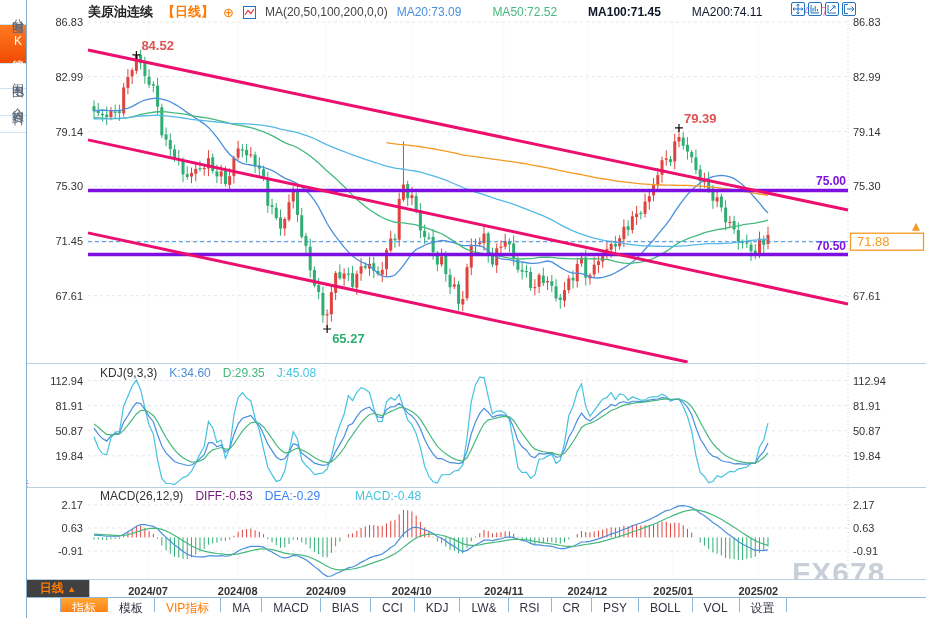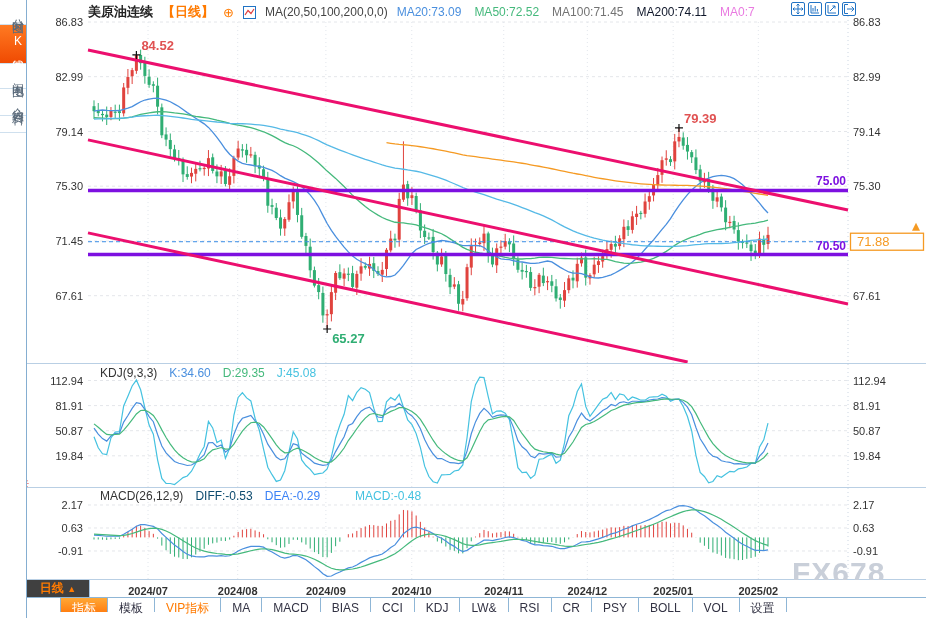--- a/index.html
+++ b/index.html
@@ -625,24 +625,24 @@
 
 <div class="hdr">
   <span class="t">美原油连续</span>
   <span class="p">【日线】</span>
   <span class="plus">⊕</span>
   <svg width="13" height="13">
     <rect x="0.5" y="0.5" width="12" height="12" fill="#fff" stroke="#2173c4"></rect>
     <path d="M2,9L5,4.5L8,7.5L11,3" fill="none" stroke="#e03a3a" stroke-width="1.2"></path>
   </svg>
   <span class="f">MA(20,50,100,200,0,0)</span>
-  <span id="ma-values" style="display:flex;gap:13px">
+  <span id="ma-values" style="display:flex;gap:31px">
       <span class="mv" style="color: rgb(74, 143, 222);">MA20:73.09</span>
       <span class="mv" style="color: rgb(69, 185, 124);">MA50:72.52</span>
-      <span class="mv" style="color: #737373;">MA100:71.45</span>
+      <span class="mv" style="color: #0f172a; font-weight: bold;">MA100:71.45</span>
       <span class="mv" style="color: #0f172a;">MA200:74.11</span>
       <span class="mv" style="color: rgb(233, 122, 224);">MA0:7</span>
     </span>
 </div>
 
 <div class="hdr-icons">
   <button class="hicon">
     <svg width="12" height="12">
         <path d="M6,1V11M1,6H11M4.5,2.5L6,1L7.5,2.5M4.5,9.5L6,11L7.5,9.5M2.5,4.5L1,6L2.5,7.5M9.5,4.5L11,6L9.5,7.5" stroke="#2173c4" fill="none" stroke-width="1"></path>
       </svg>
@@ -669,21 +669,21 @@
   <span id="kdj-values" style="display:flex;gap:12px">
       <span style="color: rgb(74, 143, 222);">K:34.60</span>
       <span style="color: rgb(69, 185, 124);">D:29.35</span>
       <span style="color: rgb(69, 194, 224);">J:45.08</span>
     </span>
 </div>
 
 <div class="panel-h" style="top:489px">
   <span class="lbl">MACD(26,12,9)</span>
   <span id="macd-values" style="display:flex;gap:12px">
-      <span style="color: #0c4a6e;">DIFF:-0.53</span>
+      <span style="color: #701a75;">DIFF:-0.53</span>
       <span style="color: #3b82f6;">DEA:-0.29</span>
       <span style="color: rgb(69, 194, 224); margin-left: 23px;">MACD:-0.48</span>
     </span>
 </div>
 
 <div class="sun">☀</div>
 
 <div class="wm">FX678</div>
 
 <div class="xrow">

